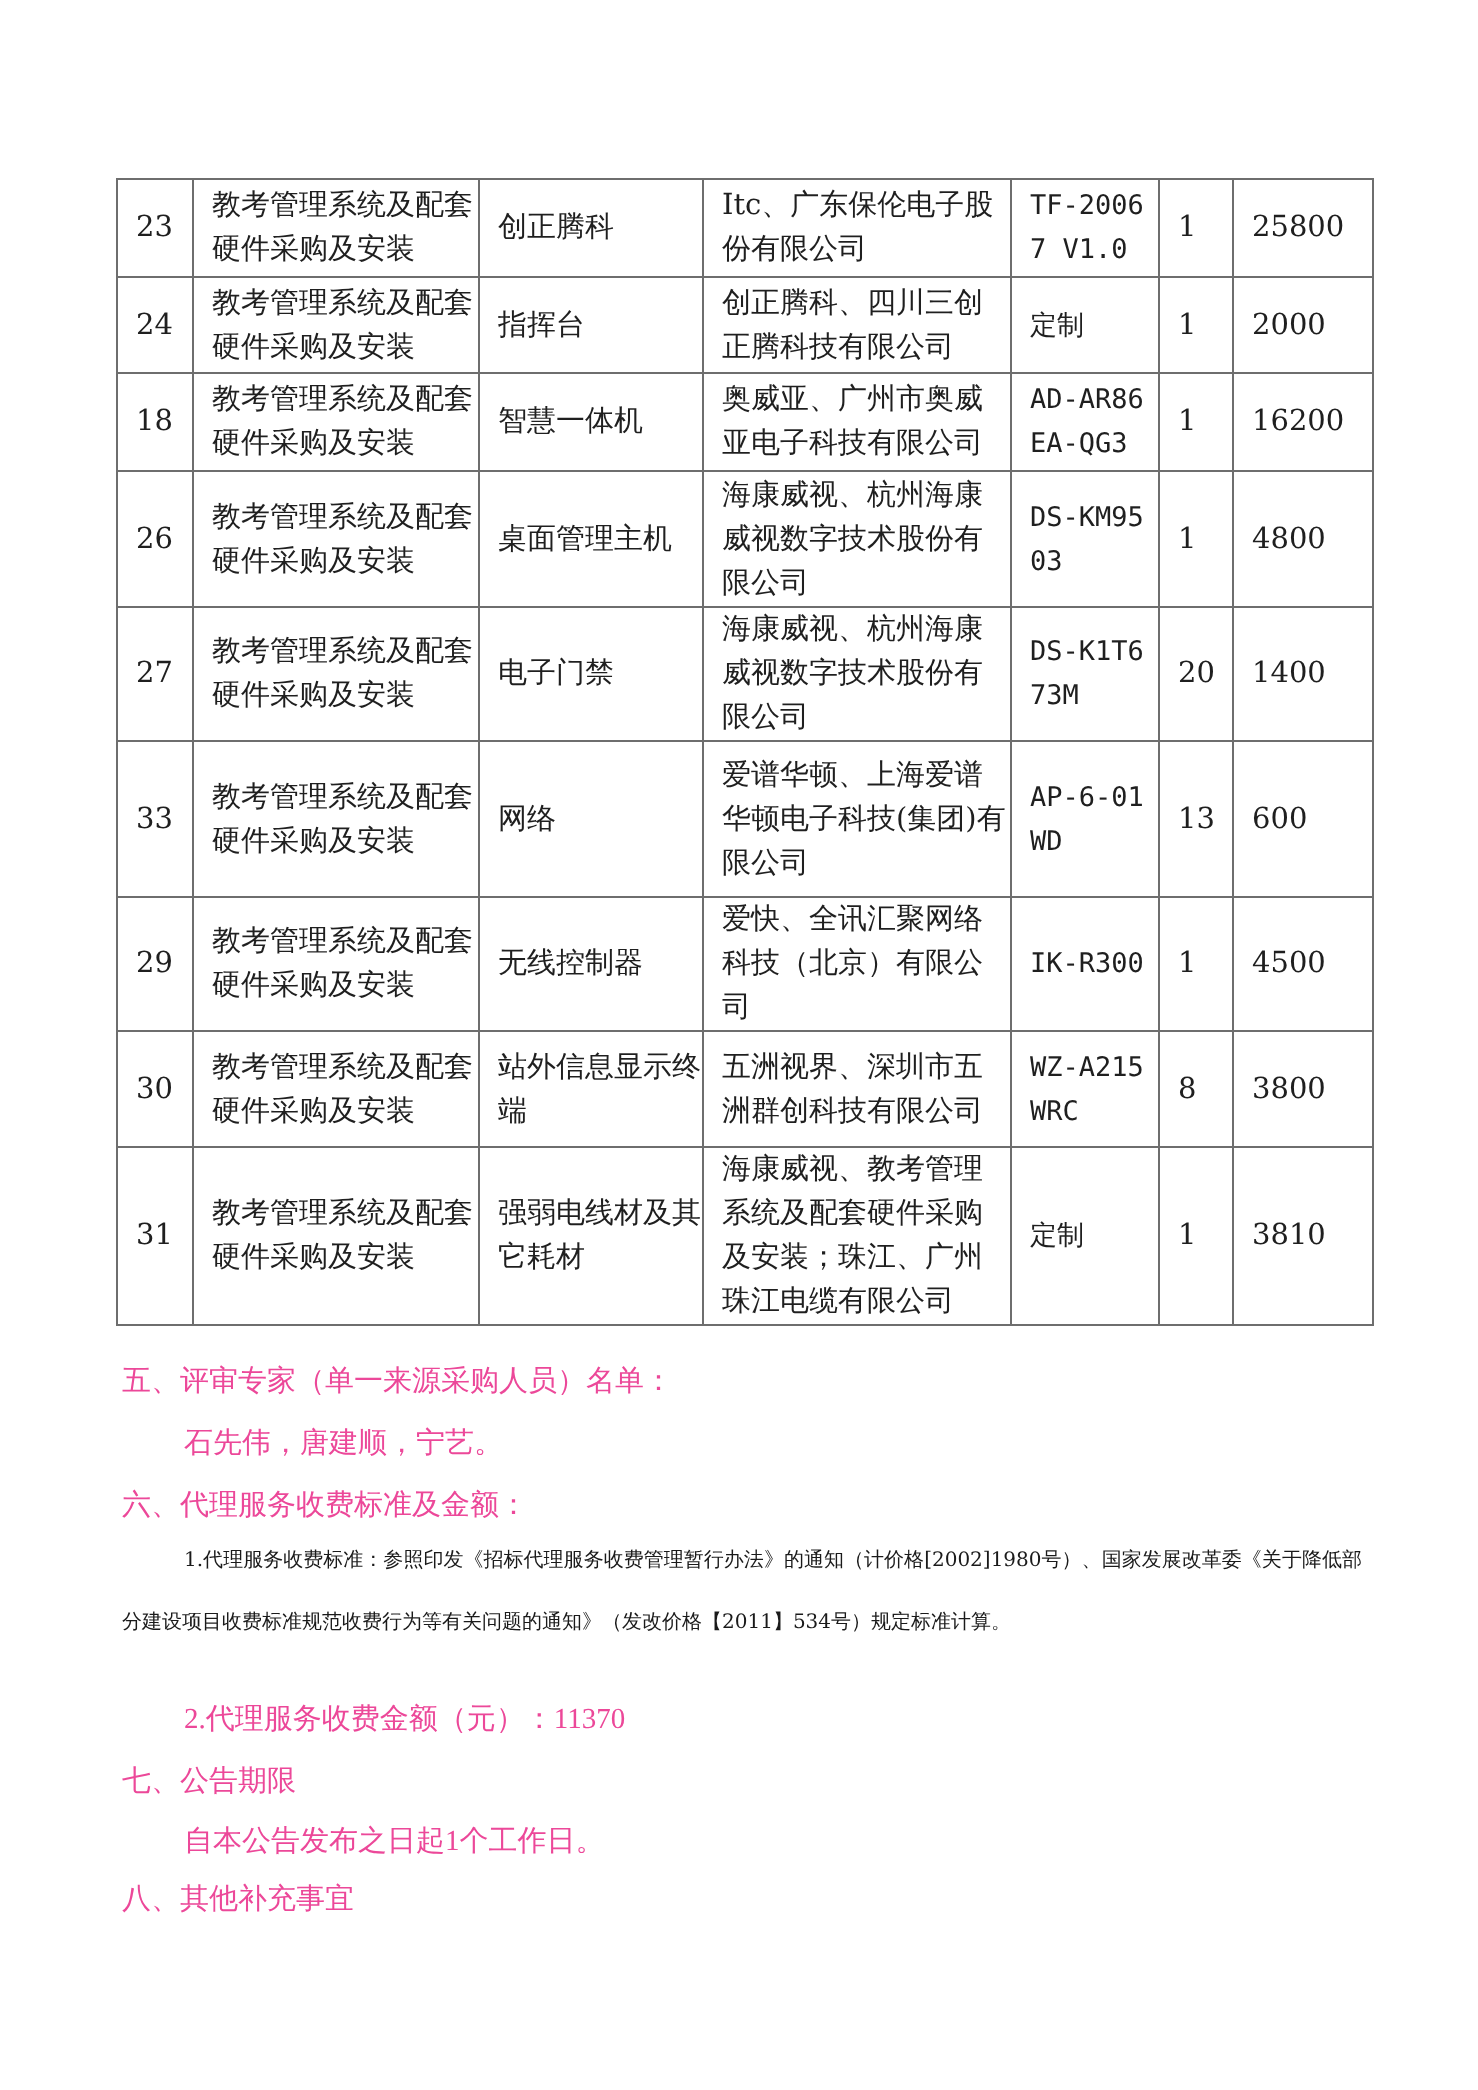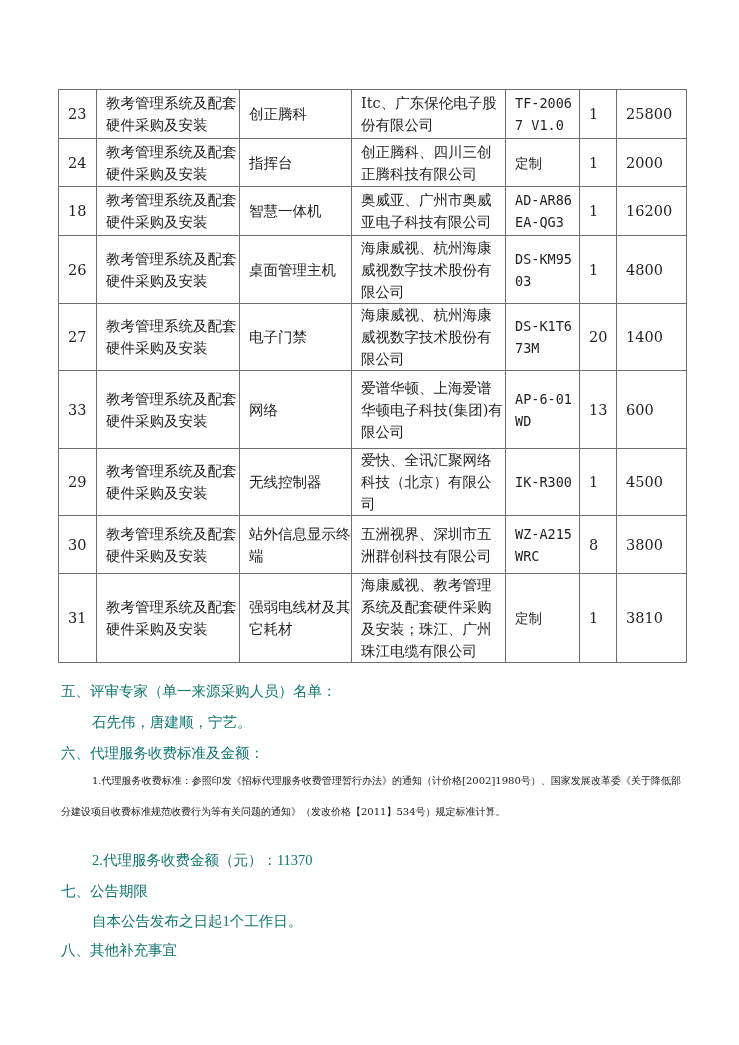--- a/index.html
+++ b/index.html
@@ -4,21 +4,21 @@
 <style>
   html, body { margin:0; padding:0; background:#ffffff; }
   body { width:739px; height:1045px; position:relative; overflow:hidden;
          font-family:"DejaVu Serif","Liberation Serif",serif; color:#1a1a1a; }
   .tbl { position:absolute; left:58px; top:89px; border-collapse:collapse; table-layout:fixed; }
   .tbl td { border:1px solid #6e6e6e; padding:0 0 0 9px; font-size:14.5px; line-height:22px;
             vertical-align:middle; color:#1f1f1f; }
   .tbl td.num { padding-left:9px; }
   .tbl td.model { font-family:"DejaVu Sans Mono","Liberation Mono",monospace; font-size:13.5px; letter-spacing:0px; word-break:break-all; }
   .tbl td.wrap { word-break:break-all; }
-  .sec { position:absolute; left:61px; font-size:14.5px; line-height:22px; color:#0f766e; white-space:nowrap; }
+  .sec { position:absolute; left:61px; font-size:14.5px; line-height:22px; color:#ec4899; white-space:nowrap; }
   .ind { left:92px;font-family:Liberation Serif, serif; }
   .para { position:absolute; left:61px; width:620px; font-size:10px; line-height:30.5px; color:#1a1a1a; text-indent:31px; text-align:justify; }
 </style>
 </head>
 <body>
 
 <table class="tbl">
   <colgroup>
     <col style="width:38px">
       <col style="width:143px">

